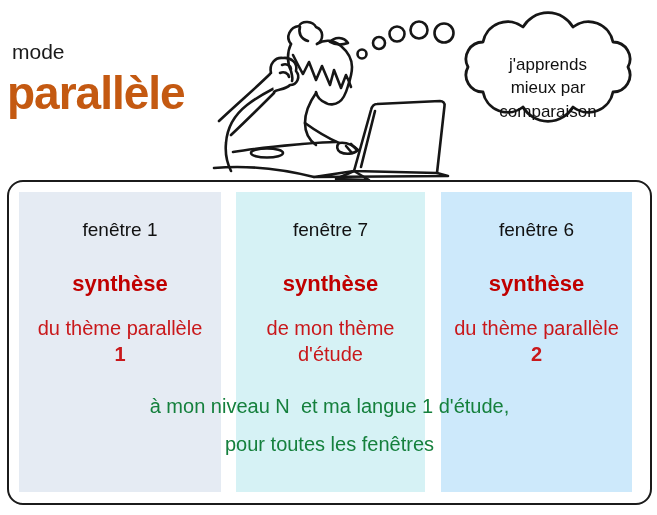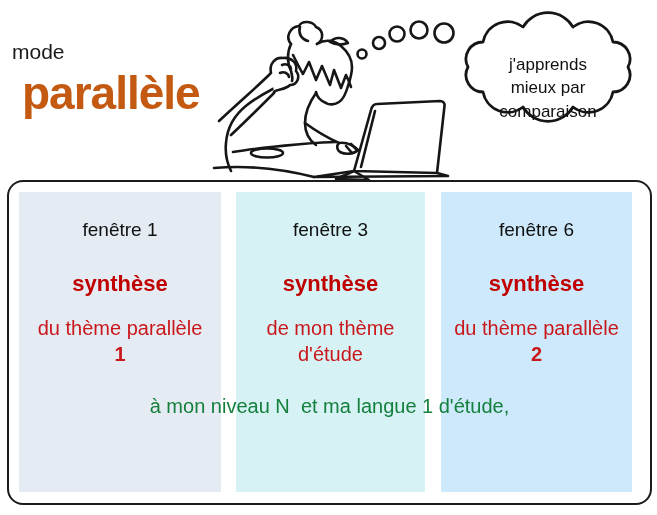--- a/index.html
+++ b/index.html
@@ -2,21 +2,21 @@
 <html style="--ink: #1a1a1a; --title-orange: #c45911; --heading-red: #c00000; --body-red: #c9181b; --panel1-bg: #e5ebf3; --panel2-bg: #d6f2f5; --panel3-bg: #cde9fb;"><head>
 <meta charset="utf-8">
 <style>
   html,body { margin:0; padding:0; background:#fff; }
   .canvas {
     position:relative; width:657px; height:515px; background:#fff;
     font-family:"Liberation Sans","DejaVu Sans",sans-serif; overflow:hidden;
     color:var(--ink,#1a1a1a);
   }
   .mode  { position:absolute; left:12px; top:40px; font-size:21px; color:var(--ink,#1a1a1a);text-align:center; }
-  .title { position:absolute; left:22px;  top:66px; font-size:46px; font-weight:700;
+  .title { position:absolute; left:7px;  top:66px; font-size:46px; font-weight:700;
            color:var(--title-orange,#c45911); letter-spacing:-1px; }
   .person { position:absolute; left:210px; top:5px; width:255px; height:180px; }
   .cloud  { position:absolute; left:445px; top:2px;  width:200px; height:135px; }
   .cloud-text {
     position:absolute; left:460px; top:36px; width:176px; text-align:center;
     font-size:17px; line-height:1.38; color:#101010; white-space:pre-line;margin-top:17px;
   }
   .board {
     position:absolute; left:7px; top:180px; width:645px; height:325px;
     border:2.5px solid #1b1b1b; border-radius:16px; background:#fff; box-sizing:border-box;
@@ -103,30 +103,31 @@
   <div class="board">
 
     <div class="panel p1">
       <div class="win-name">fenêtre 1</div>
       <div class="win-heading">synthèse</div>
       <div class="win-desc">du thème parallèle</div>
       <div class="win-emph">1</div>
     </div>
 
     <div class="panel p2">
-      <div class="win-name">fenêtre 3</div>
+      <div class="win-name">fenêtre 7</div>
       <div class="win-heading">synthèse</div>
       <div class="win-desc">de mon thème
 d'étude</div>
       <div class="win-emph"></div>
     </div>
 
     <div class="panel p3">
       <div class="win-name">fenêtre 6</div>
       <div class="win-heading">synthèse</div>
       <div class="win-desc">du thème parallèle</div>
       <div class="win-emph">2</div>
     </div>
 
     <div class="footer-line f1">à mon niveau N  et ma langue 1 d'étude,</div>
+    <div class="footer-line f2">pour toutes les fenêtres</div>
   </div>
 
 </div>
 
 </body></html>

